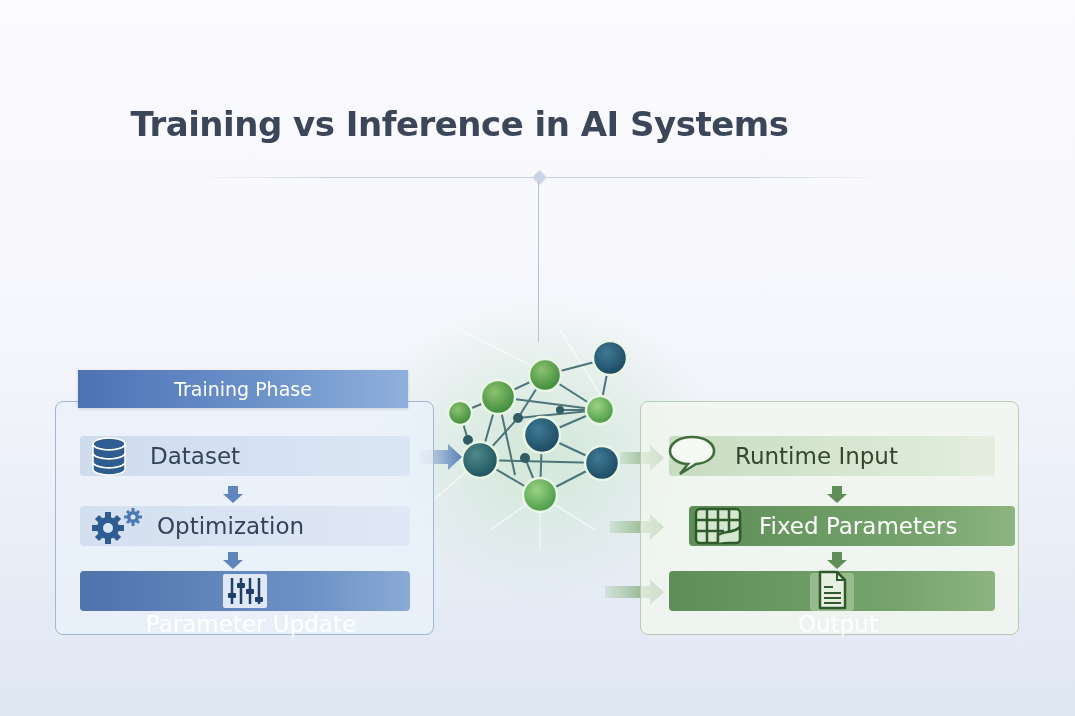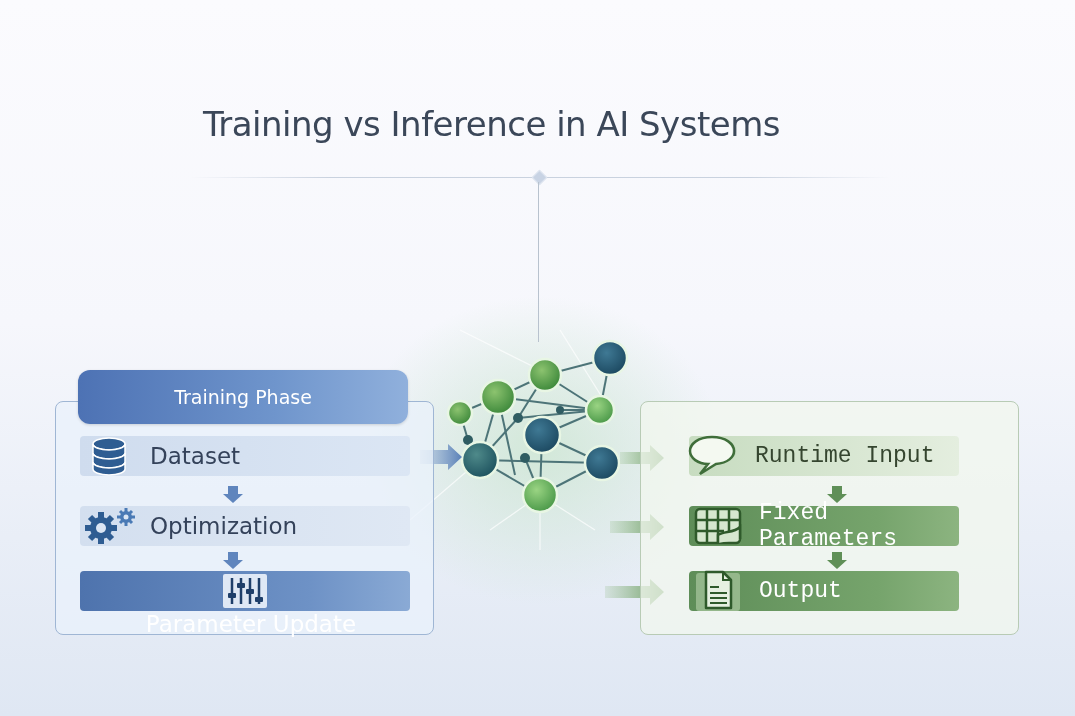--- a/index.html
+++ b/index.html
@@ -5,21 +5,21 @@
   html, body { margin:0; padding:0; }
   body {
     width:1075px; height:716px; overflow:hidden; position:relative;
     font-family:"DejaVu Sans", sans-serif;
     background:
       radial-gradient(ellipse 260px 220px at 540px 450px, rgba(200,228,205,0.75), rgba(255,255,255,0) 70%),
       linear-gradient(180deg, #fbfbfe 0%, #f6f7fc 45%, #e9eef7 75%, #dfe7f3 100%);
   }
   .title {
     position:absolute; left:0; width:919px; top:104px; text-align:center;
-    font-size:34px; font-weight:normal; color:#3b4759; letter-spacing:-0.5px;padding-left:32px;
+    font-size:34px; font-weight:bold; color:#3b4759; letter-spacing:-0.5px;
   }
   .title-rule {
     position:absolute; left:190px; top:177px; width:700px; height:1px;
     background:linear-gradient(90deg, rgba(200,208,220,0), #c9d2df 20%, #c9d2df 80%, rgba(200,208,220,0));
   }
   .title-diamond {
     position:absolute; left:534px; top:172px; width:9px; height:9px;
     background:#c8d3e4; transform:rotate(45deg); border:1px solid #dde4ef;
   }
   .center-line {
@@ -30,45 +30,45 @@
   }
   .panel.training {
     left:55px; top:401px; width:379px; height:234px;
     border:1.5px solid #9fb6d4; background:rgba(234,241,251,0.75);
   }
   .panel.inference {
     left:640px; top:401px; width:379px; height:234px;
     border:1.5px solid #b8cbb5; background:rgba(241,247,238,0.75);
   }
   .panel-header {
-    position:absolute; height:54px; border-radius:12px;
+    position:absolute; height:38px; border-radius:0;
     color:#fff; font-size:19px; display:flex; align-items:center; justify-content:center;
     box-shadow:0 1px 3px rgba(0,0,0,0.15);
   }
   .training .panel-header {
     left:22px; top:-32px; width:330px;
     background:linear-gradient(90deg, #4d72b4, #6f95cc 60%, #90b0dc);
   }
   .inference .panel-header {
     left:22px; top:-32px; width:334px;
     background:linear-gradient(90deg, #5a8b55, #6f9e66 60%, #8fb484);
   }
   .step {
     position:absolute; left:24px; height:40px; border-radius:4px;
     display:flex; align-items:center; box-sizing:border-box;
   }
   .training .step { width:330px; }
-  .inference .step { width:270px; left:48px;font-family:Liberation Mono, monospace; }
+  .inference .step { width:326px; left:28px; }
   .step .label { font-size:23px; margin-left:12px; }
   .t-s1 { top:34px; background:linear-gradient(90deg,#cfdcee,#dbe6f4); color:#34425a; }
-  .t-s2 { top:104px; background:linear-gradient(90deg,#d3dfef,#dfe8f4); color:#34425a; }
+  .t-s2 { top:104px; background:linear-gradient(90deg,#d3dfef,#dfe8f4); color:#34425a;padding-left:7px; }
   .t-s3 { top:169px; background:linear-gradient(90deg,#4e73ad,#6e92c6 70%,#8aaad5); color:#fff;flex-direction:column; }
   .i-s1 { top:34px; background:linear-gradient(90deg,#c7dcc0,#e4eedf); color:#35452f; }
-  .i-s2 { top:104px; background:linear-gradient(90deg,#5e8d58,#76a46c 70%,#8cb480); color:#fff; }
-  .i-s3 { top:169px; background:linear-gradient(90deg,#5e8d58,#76a46c 70%,#8cb480); color:#fff; }
+  .i-s2 { top:104px; background:linear-gradient(90deg,#5e8d58,#76a46c 70%,#8cb480); color:#fff;margin-left:20px; }
+  .i-s3 { top:169px; background:linear-gradient(90deg,#5e8d58,#76a46c 70%,#8cb480); color:#fff;flex-direction:column; }
   .icon-box {
     width:58px; height:40px; display:flex; align-items:center; justify-content:center; flex-shrink:0;
   }
   .down-arrow {
     position:absolute; width:0; height:0;
   }
   .down-arrow .stem { position:absolute; width:10px; height:8px; left:-5px; top:0; }
   .down-arrow .head { position:absolute; left:-10px; top:8px; width:0; height:0;
     border-left:10px solid transparent; border-right:10px solid transparent; border-top:9px solid; }
   .training .down-arrow .stem { background:#5f85bd; }

